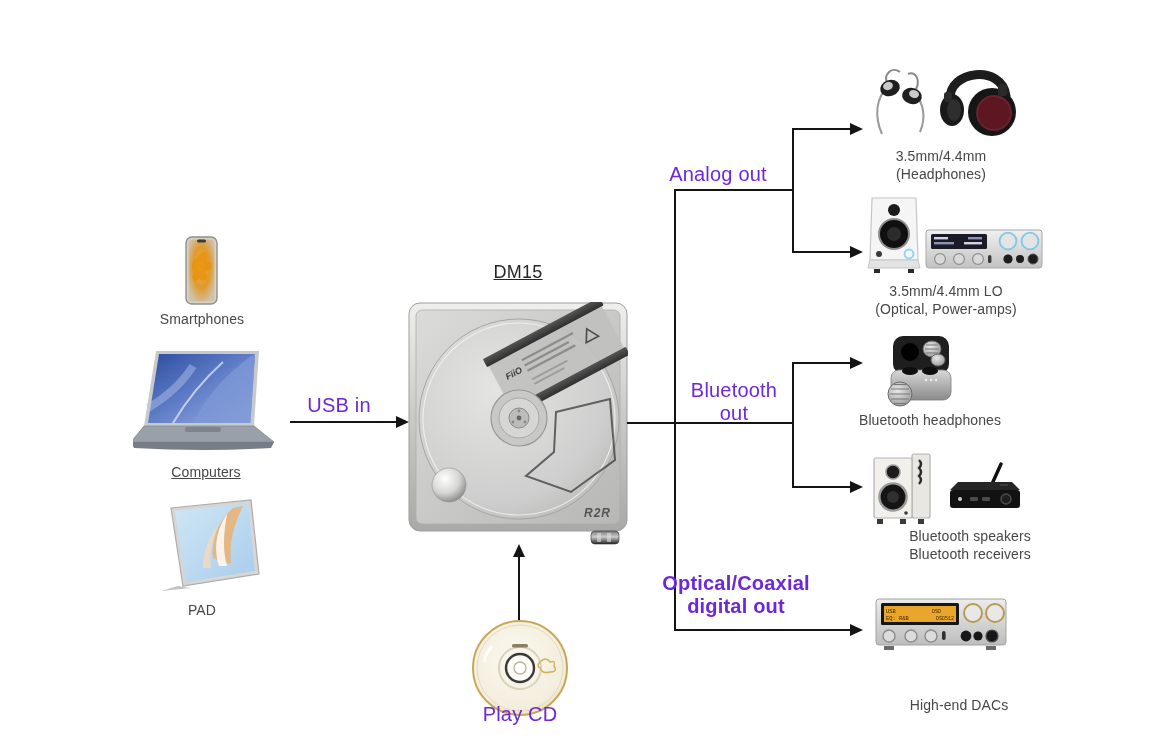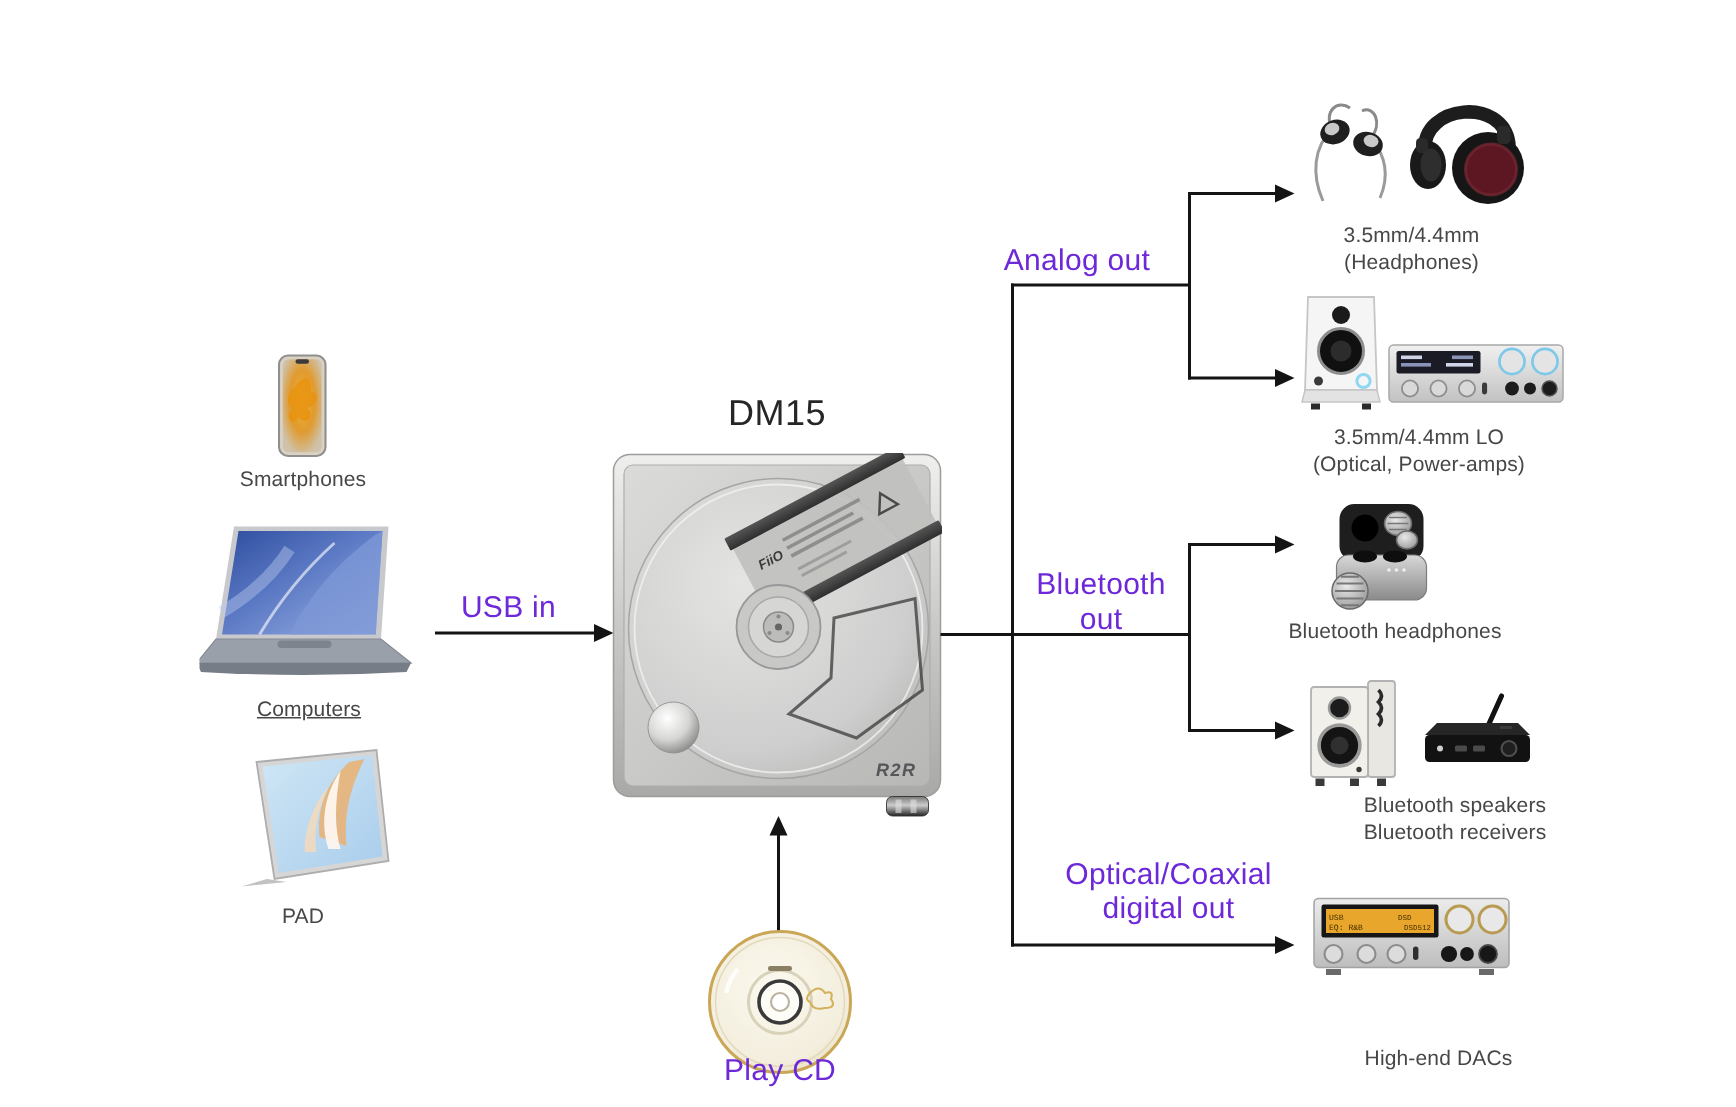--- a/index.html
+++ b/index.html
@@ -10,21 +10,21 @@
   .abs{position:absolute;}
   
   .h-line{position:absolute;height:2px;background:#141414;}
   .v-line{position:absolute;width:2px;background:#141414;}
   .arrow-right{position:absolute;width:0;height:0;border-top:6px solid transparent;border-bottom:6px solid transparent;border-left:13px solid #141414;}
   .arrow-up{position:absolute;width:0;height:0;border-left:6px solid transparent;border-right:6px solid transparent;border-bottom:13px solid #141414;}
   
   .flow-label{position:absolute;font-size:20px;color:#6d28d9;letter-spacing:.2px;text-align:center;line-height:23px;}
   .item-label{position:absolute;font-size:14px;color:#474747;text-align:center;line-height:18px;letter-spacing:.1px;}
   .item-label.left{text-align:center;}
-  .title-label{position:absolute;font-size:24px;color:#262626;text-align:center;letter-spacing:.3px;}
+  .title-label{position:absolute;font-size:18px;color:#262626;text-align:center;letter-spacing:.3px;text-decoration:underline;}
   svg{display:block;}
 </style>
 </head>
 <body>
 
 <div id="canvas">
 
   <div class="abs" style="left:185px;top:236px;">
     <svg width="34" height="70" viewBox="0 0 34 70">
       <defs>
@@ -197,21 +197,21 @@
   <div class="flow-label" style="left:674px;top:379px;width:120px;">
     <div>Bluetooth</div>
     <div>out</div>
   </div>
   <div class="v-line" style="left:792px;top:362px;height:126px;"></div>
   <div class="h-line" style="left:792px;top:362px;width:60px;"></div>
   <div class="arrow-right" style="left:850px;top:357px;"></div>
   <div class="h-line" style="left:792px;top:486px;width:60px;"></div>
   <div class="arrow-right" style="left:850px;top:481px;"></div>
 
-  <div class="flow-label" style="left:690px;top:572px;width:178px;">
+  <div class="flow-label" style="left:647px;top:572px;width:178px;font-weight:bold;">
     <div>Optical/Coaxial</div>
     <div>digital out</div>
   </div>
   <div class="h-line" style="left:674px;top:629px;width:178px;"></div>
   <div class="arrow-right" style="left:850px;top:624px;"></div>
 
   <div class="abs" style="left:866px;top:58px;">
     <svg width="72" height="86" viewBox="0 0 72 86">
       <path d="M22,28 C10,40 8,58 16,76" stroke="#9a9a9a" stroke-width="2" fill="none"></path>
       <path d="M48,34 C58,46 60,60 54,74" stroke="#9a9a9a" stroke-width="2" fill="none"></path>

